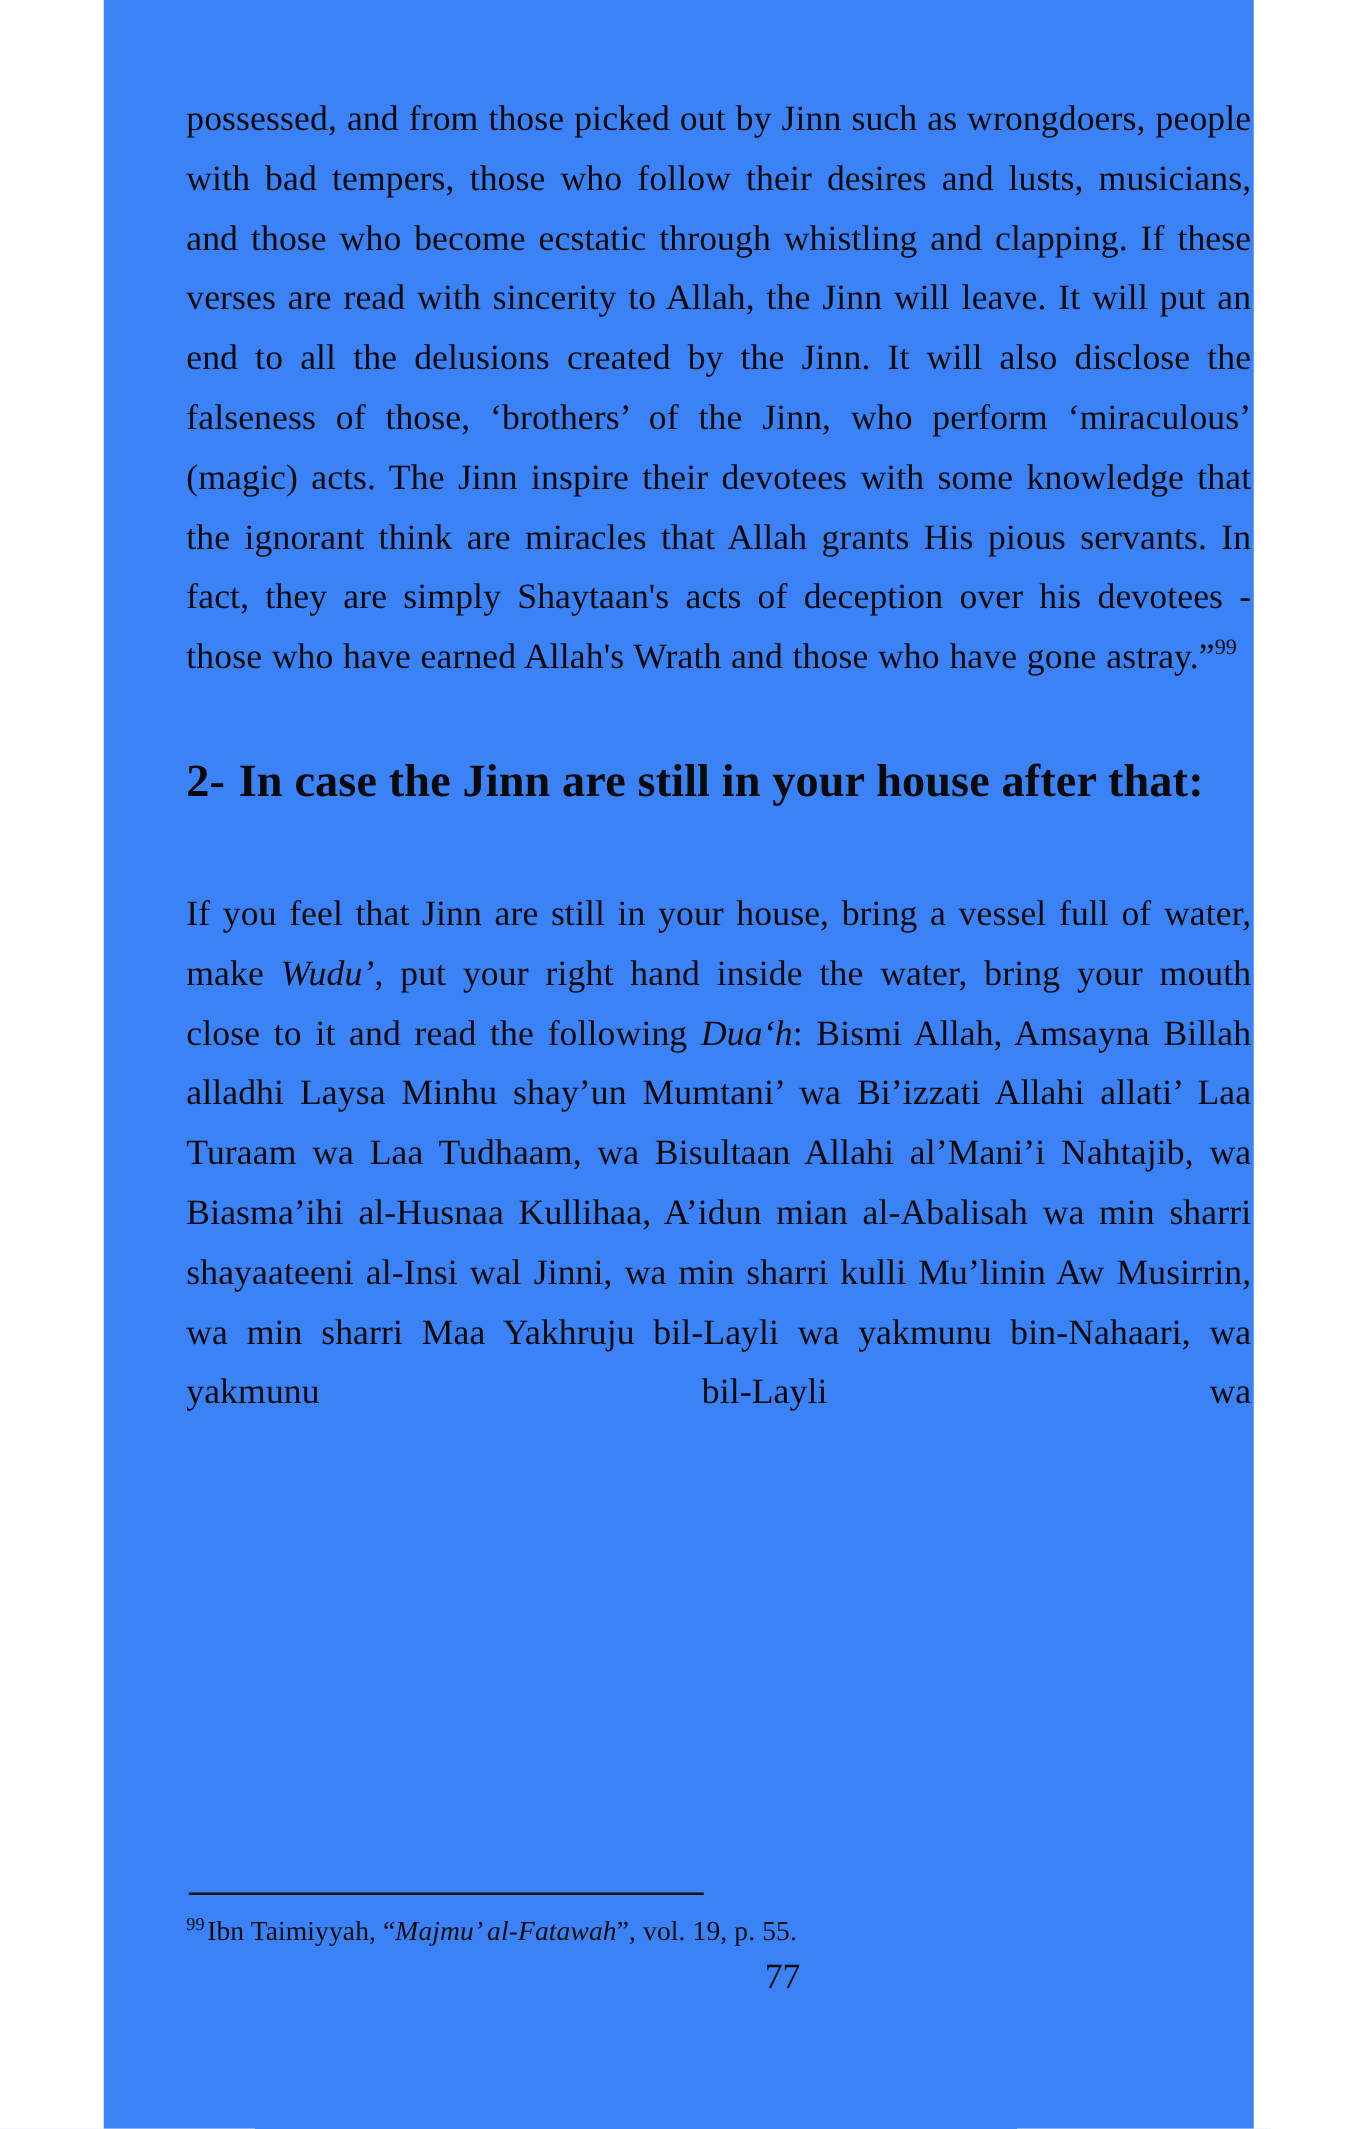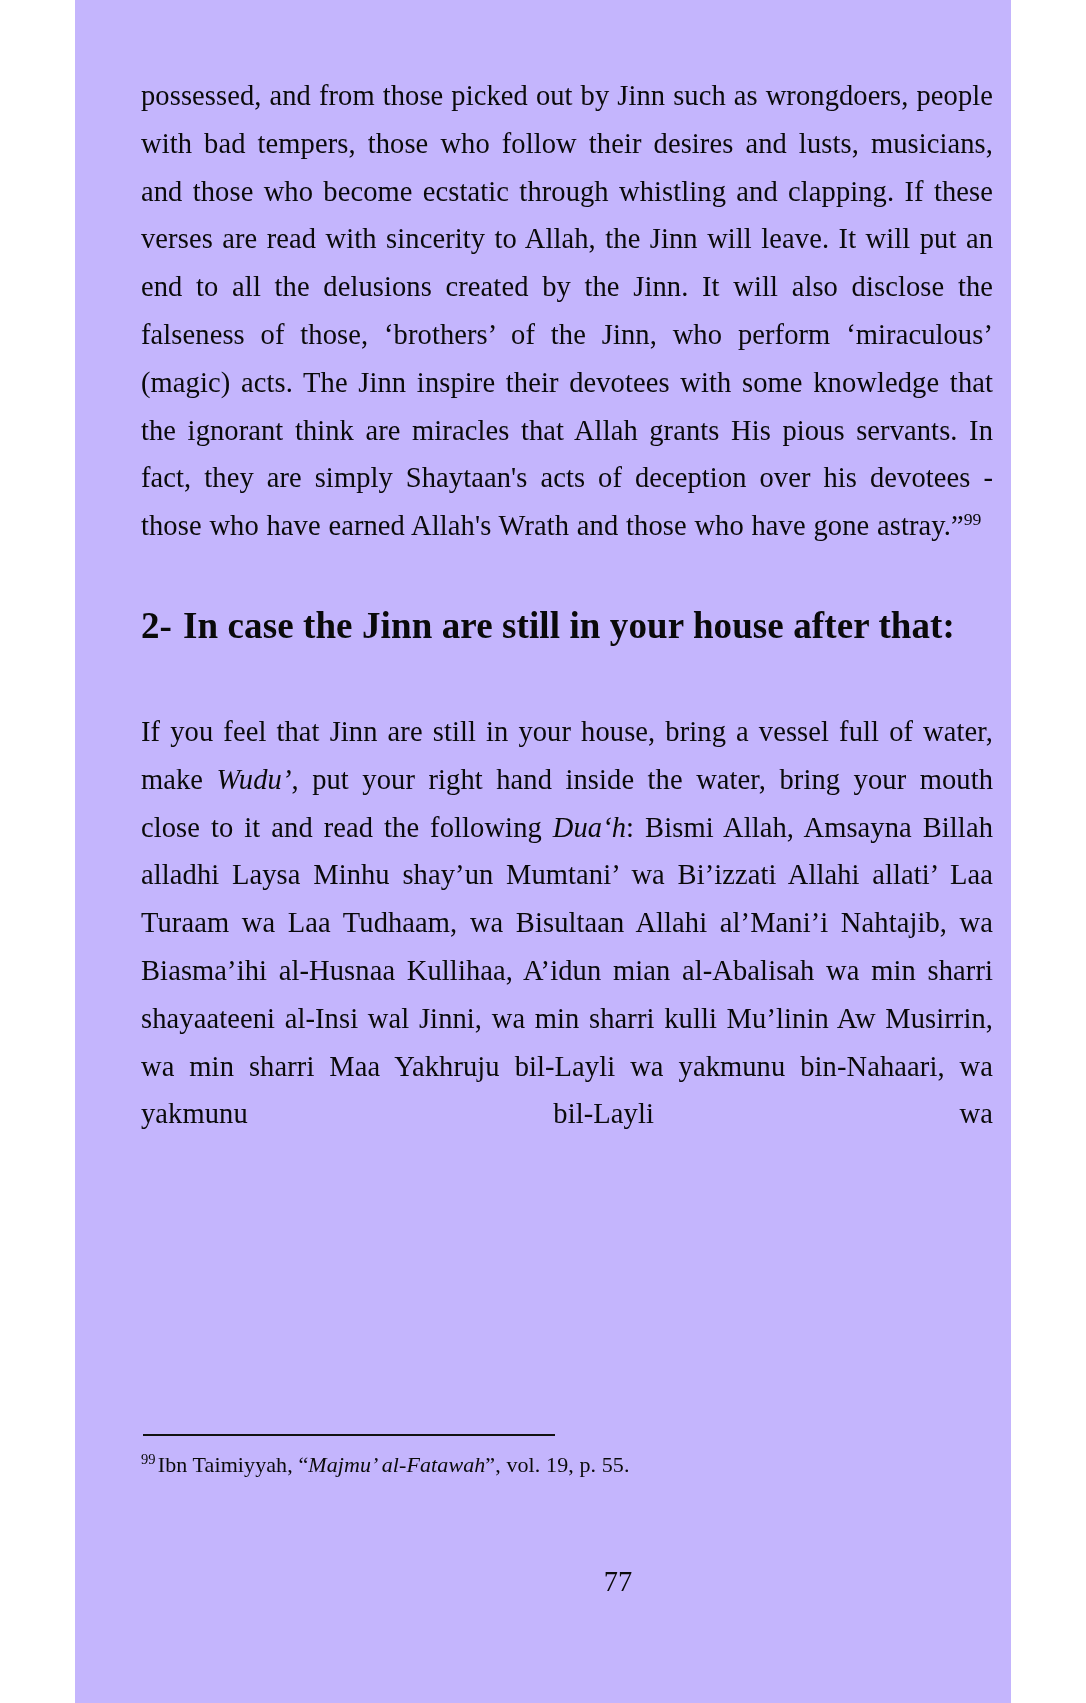--- a/index.html
+++ b/index.html
@@ -4,26 +4,25 @@
 <style>
   html, body {
     margin: 0;
     padding: 0;
     background: #ffffff;
   }
   .page {
     position: relative;
     width: 920px;
     height: 1703px;
-    background: #c4b5fd;
+    background: #3b82f6;
     margin: 0 auto;
     overflow: hidden;
     font-family: "Liberation Serif", "DejaVu Serif", serif;
     color: #0a0a0a;
-    padding-left: 16px;
   }
   .content {
     position: absolute;
     left: 66px;
     top: 72px;
     width: 852px;
   }
   p.body-par {
     margin: 0;
     font-size: 28.5px;
@@ -56,21 +55,21 @@
     font-size: 0.62em;
     vertical-align: super;
     line-height: 0;
     letter-spacing: 0;
   }
   .italic { font-style: italic; }
 
   .footnote-zone {
     position: absolute;
     left: 66px;
-    top: 1434px;
+    top: 1514px;
     width: 852px;
   }
   .footnote-rule {
     width: 412px;
     height: 0;
     border-top: 2.5px solid #111111;
     margin: 0 0 14px 2px;
   }
   .footnote-text {
     margin: 0;

